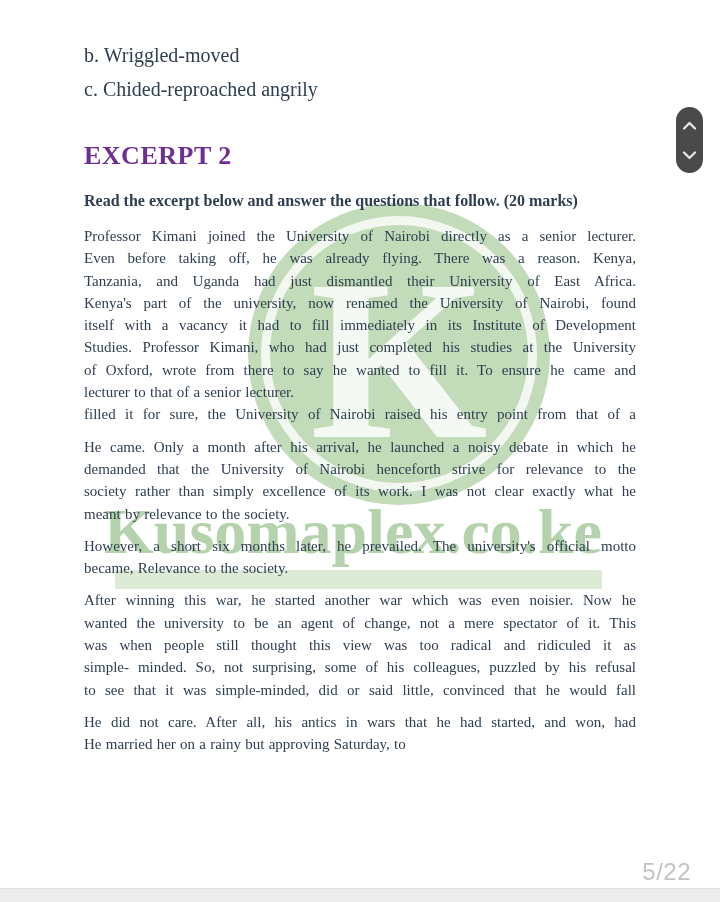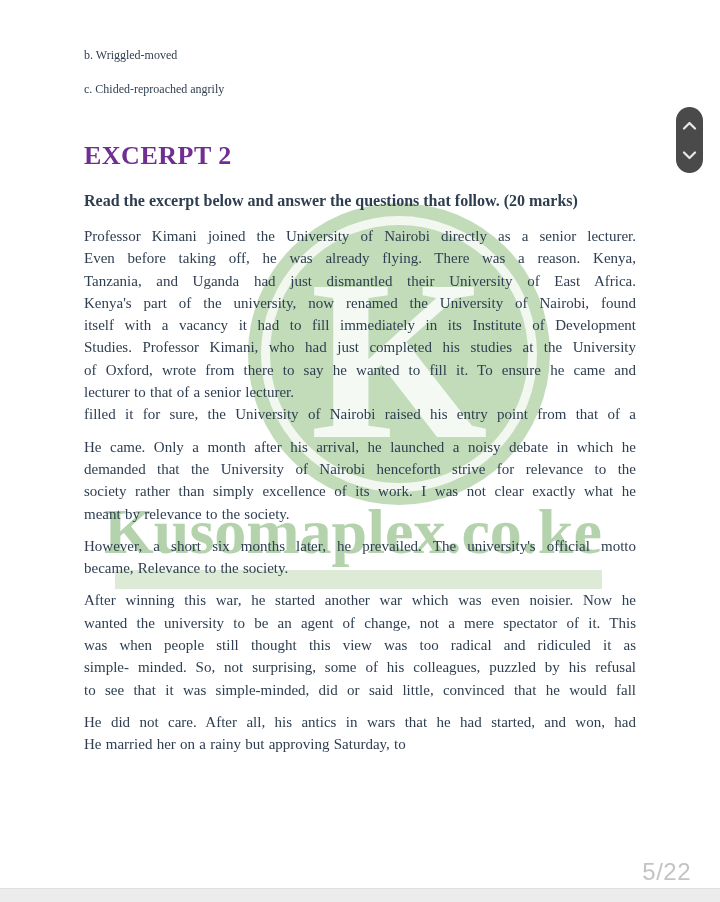--- a/index.html
+++ b/index.html
@@ -37,21 +37,21 @@
   .wm-bar{
     position:absolute;left:115px;top:570px;width:487px;height:19px;
     background:#dcead6;
   }
 
   
   .content{
     position:absolute;left:84px;right:84px;top:38px;z-index:1;
   }
   .prior-answer{
-    font-size:12px;line-height:22px;margin-top:6px;
+    font-size:20px;line-height:22px;margin-top:6px;
   }
   .prior-answer + .prior-answer{margin-top:12px;}
   .excerpt-heading{
     margin-top:41px;
     font-size:26px;line-height:30px;font-weight:bold;
     color:#6f2f92;letter-spacing:0.5px;
   }
   .instruction{
     margin-top:19px;
     font-size:16px;line-height:21px;font-weight:bold;font-family:Liberation Serif, serif;

